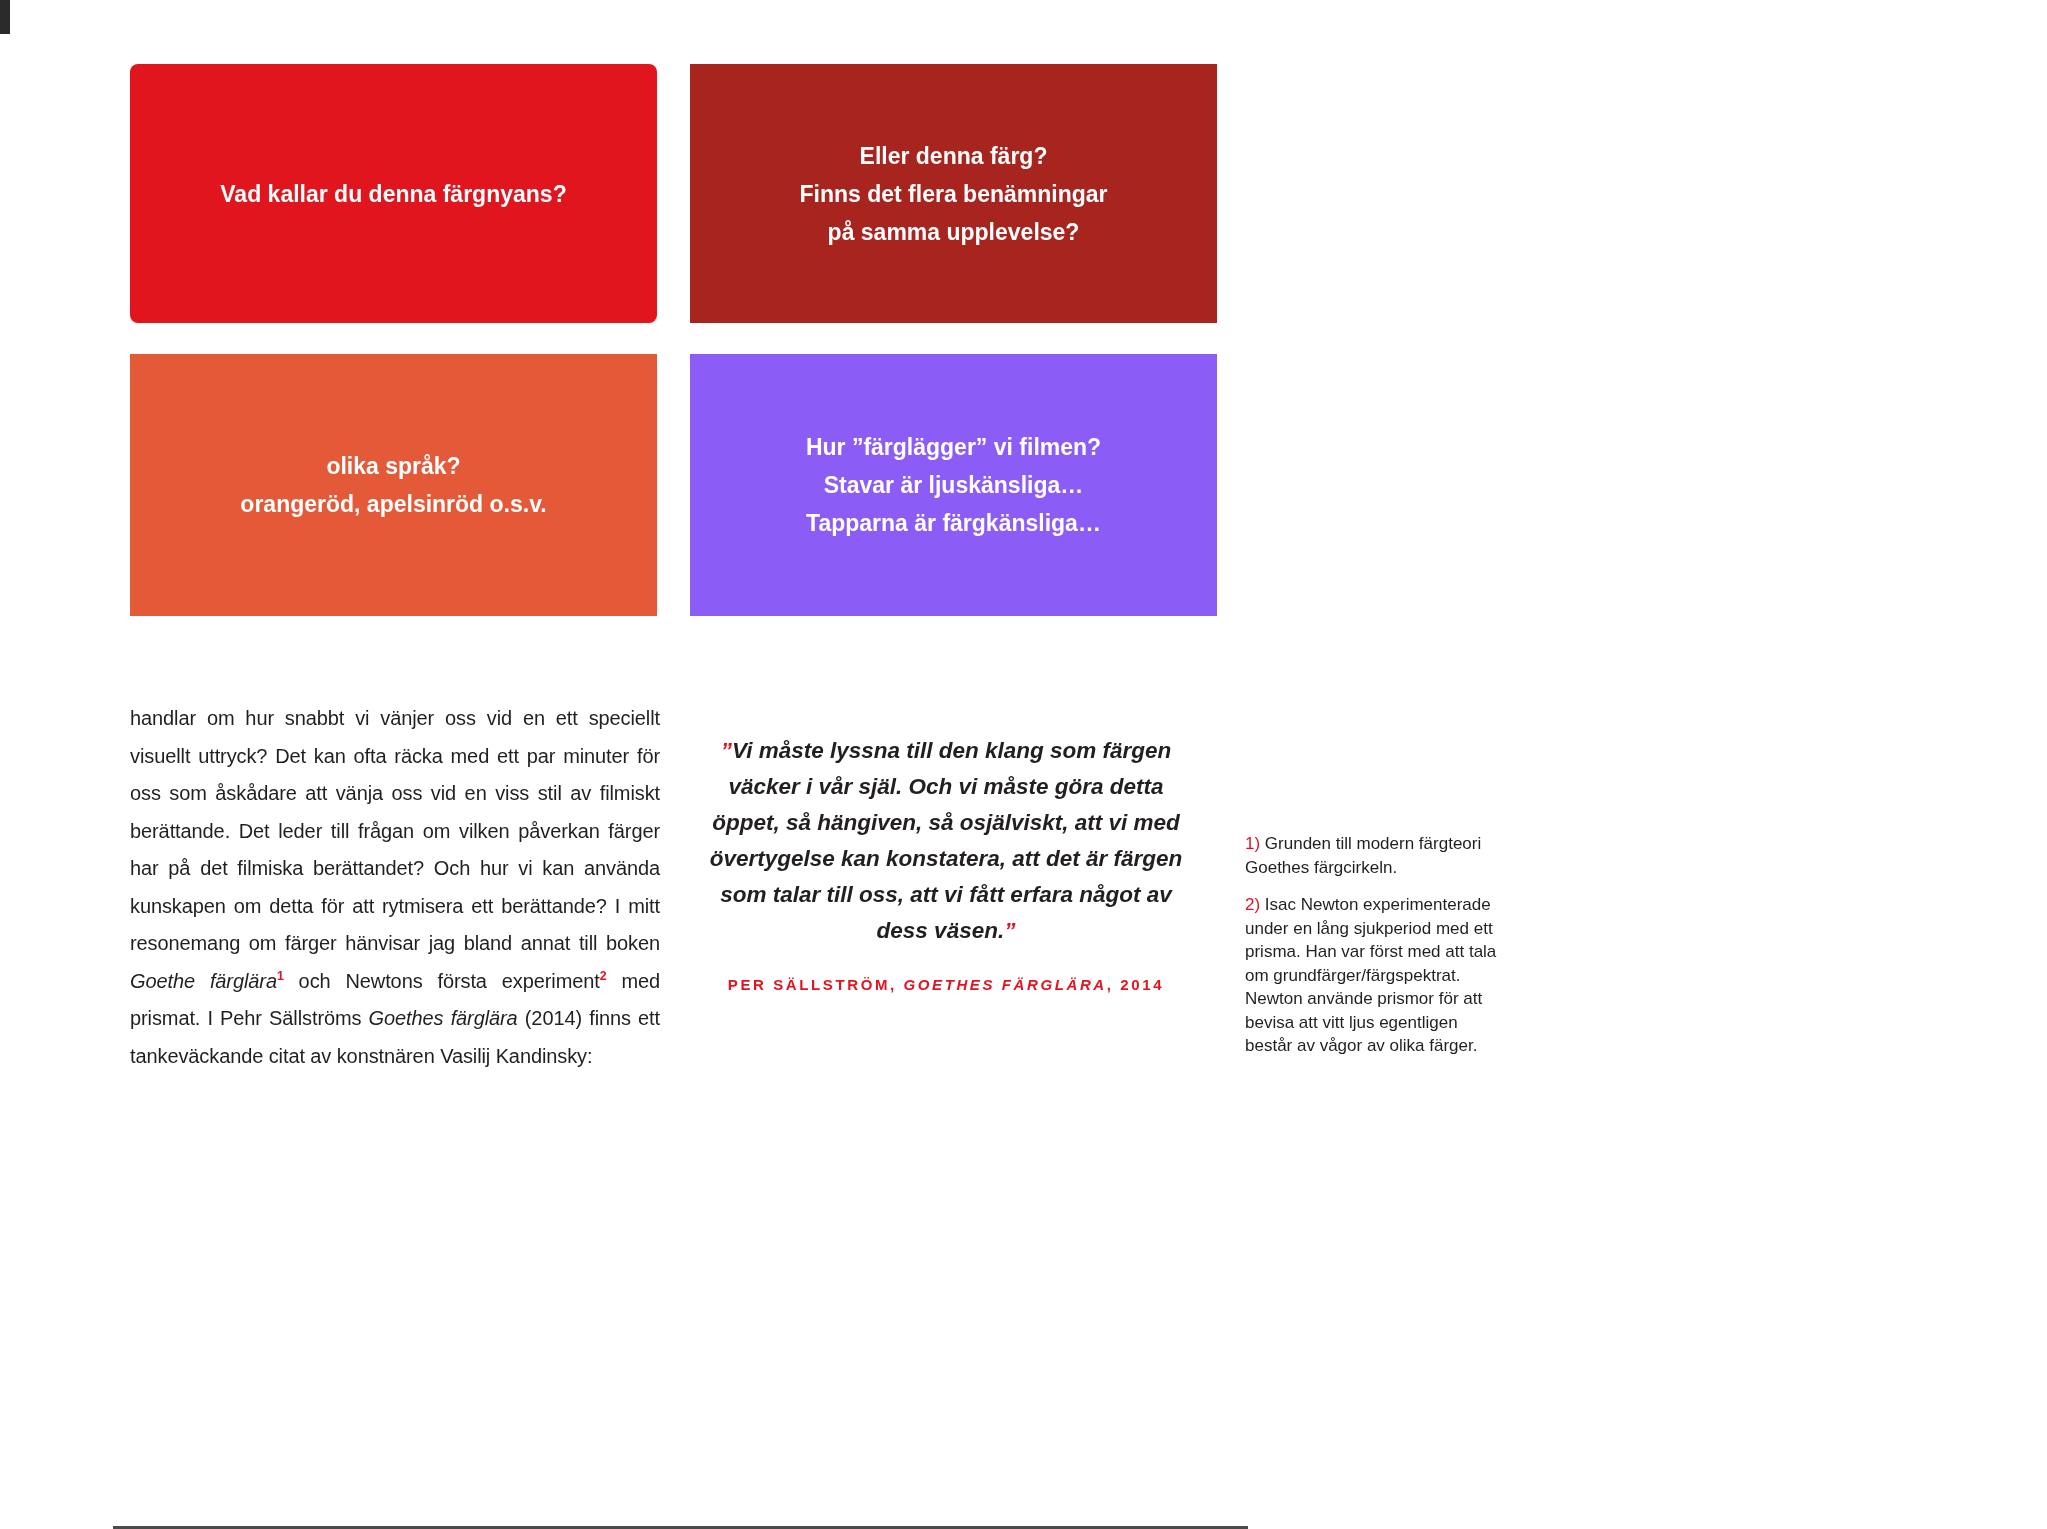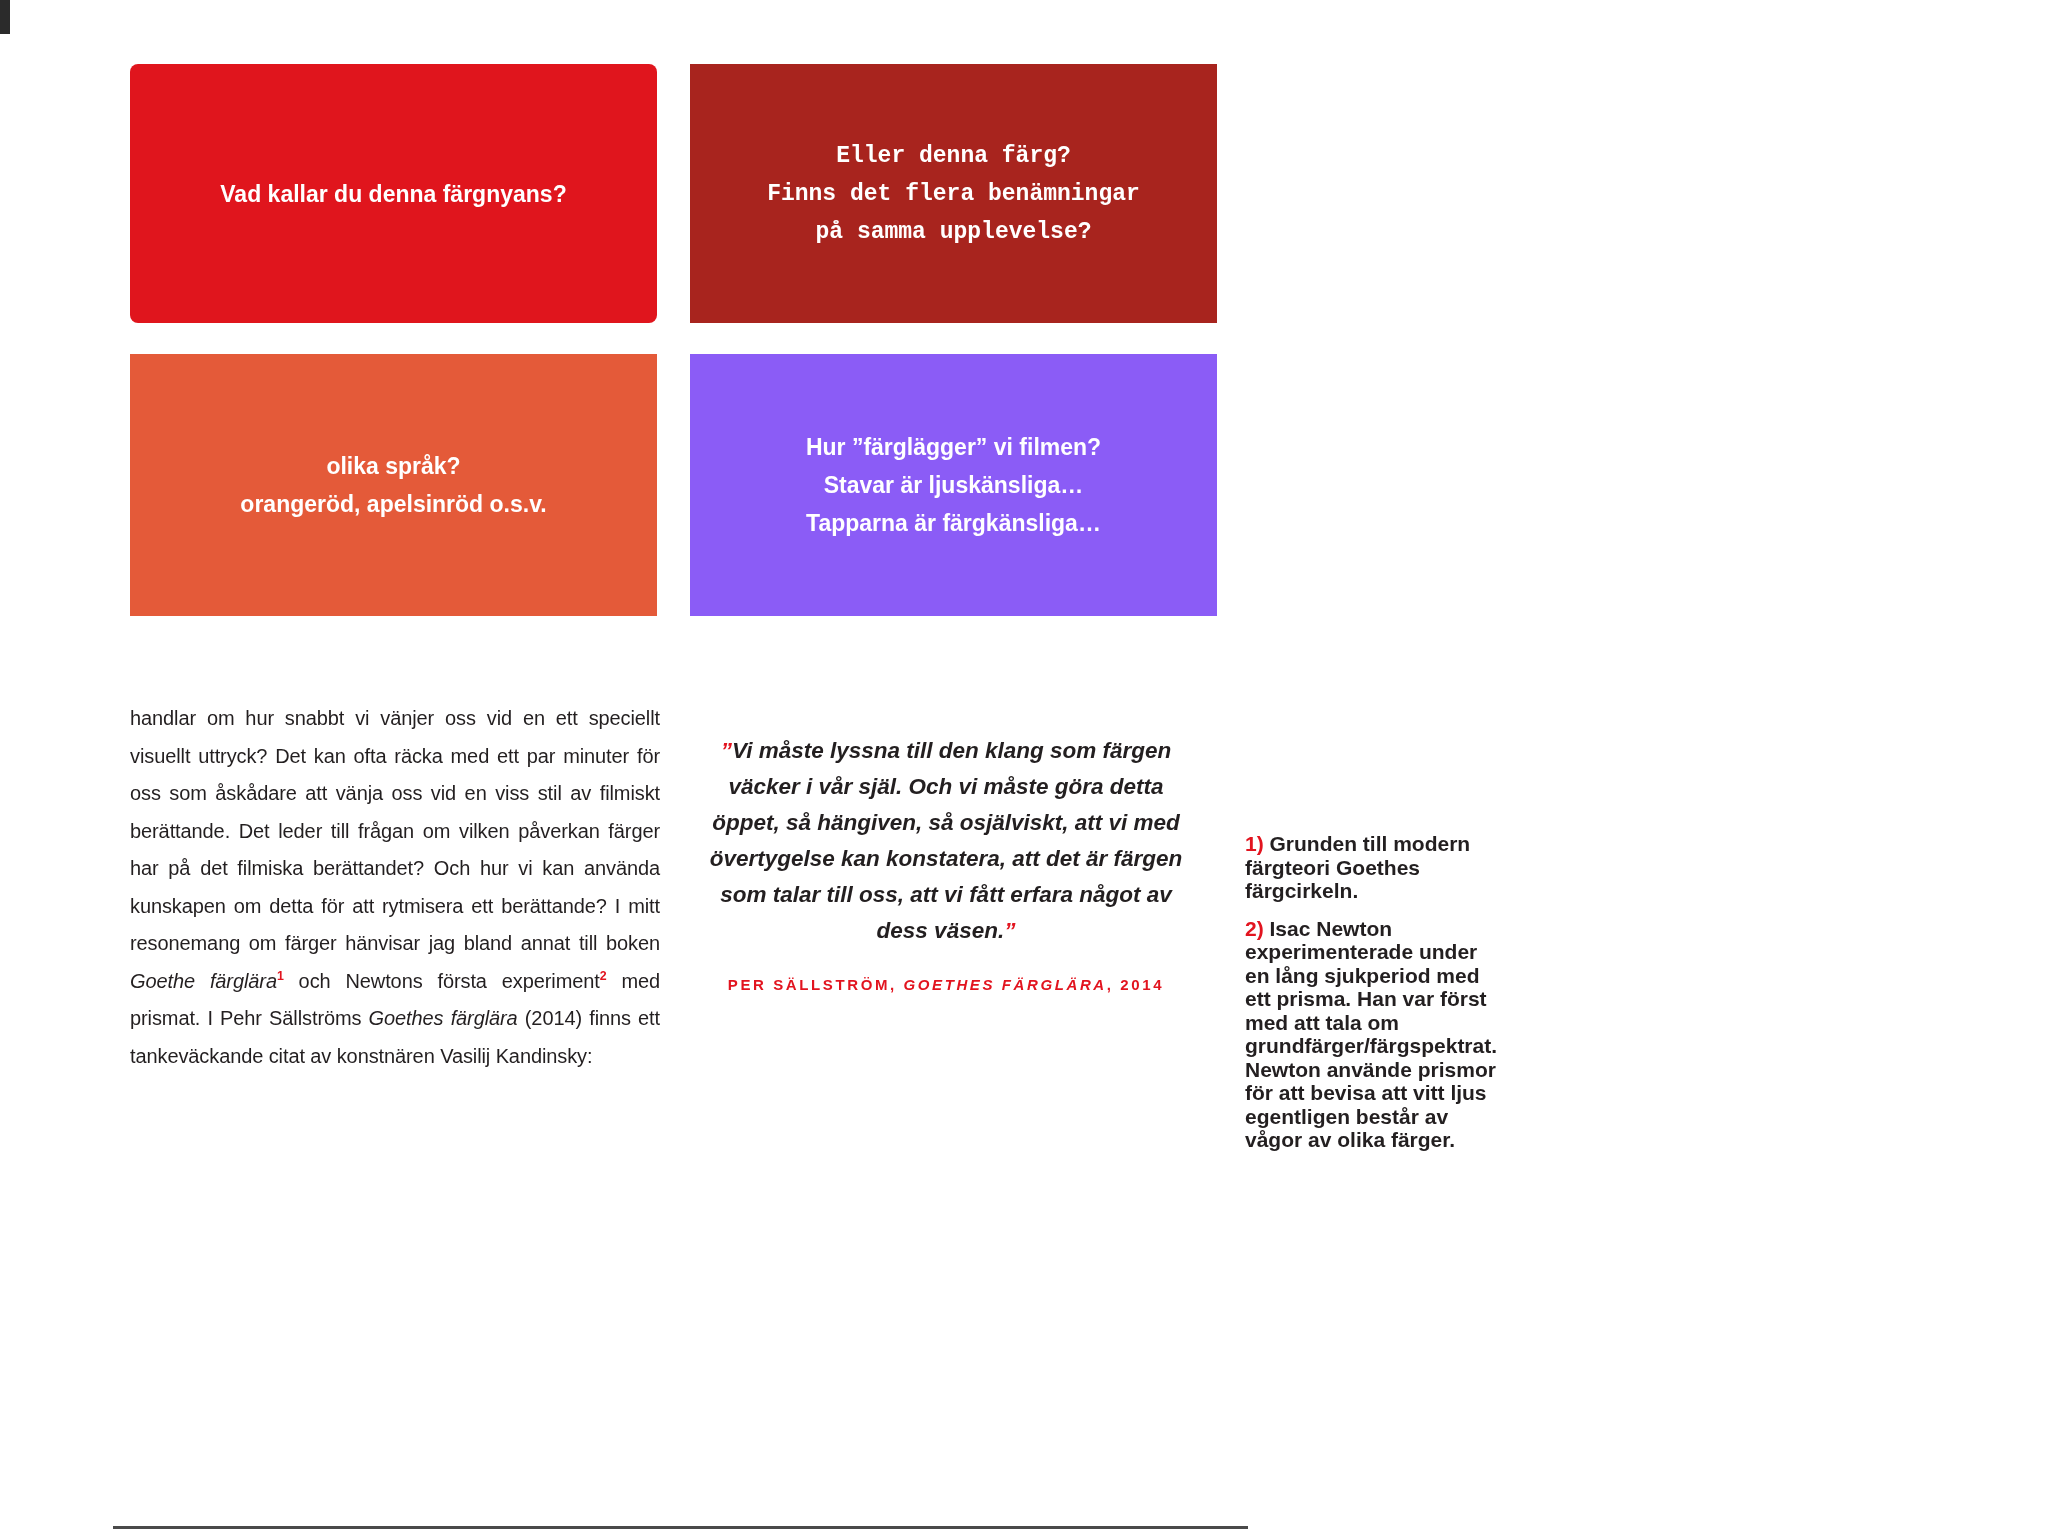--- a/index.html
+++ b/index.html
@@ -91,40 +91,39 @@
     letter-spacing: 2.6px;
     color: var(--red);
   }
   .quote-attribution .italic { font-style: italic; }
 
   
   .footnotes-col {
     position: absolute;
     left: 1245px; top: 832px;
     width: 258px;
-    font-size: 21px;
+    font-size: 17px;
     line-height: 23.5px;
     font-stretch: condensed;
-    font-weight: bold;
   }
   .footnote { margin-bottom: 14px; }
   .footnote .marker { color: var(--red); }
 </style>
 </head>
 <body>
 
 <div class="page">
 
   <div class="edge-mark"></div>
 
   <div class="color-box box-1" style="background-color: rgb(224, 21, 29);">
     <div>Vad kallar du denna färgnyans?</div>
   </div>
 
-  <div class="color-box box-2" style="background-color: rgb(168, 36, 30); font-family: Liberation Mono, monospace;">
+  <div class="color-box box-2" style="background-color: rgb(168, 36, 30);">
     <div>Eller denna färg?</div>
     <div>Finns det flera benämningar</div>
     <div>på samma upplevelse?</div>
   </div>
 
   <div class="color-box box-3" style="background-color: rgb(228, 90, 57);">
     <div>olika språk?</div>
     <div>orangeröd, apelsinröd o.s.v.</div>
   </div>
 

